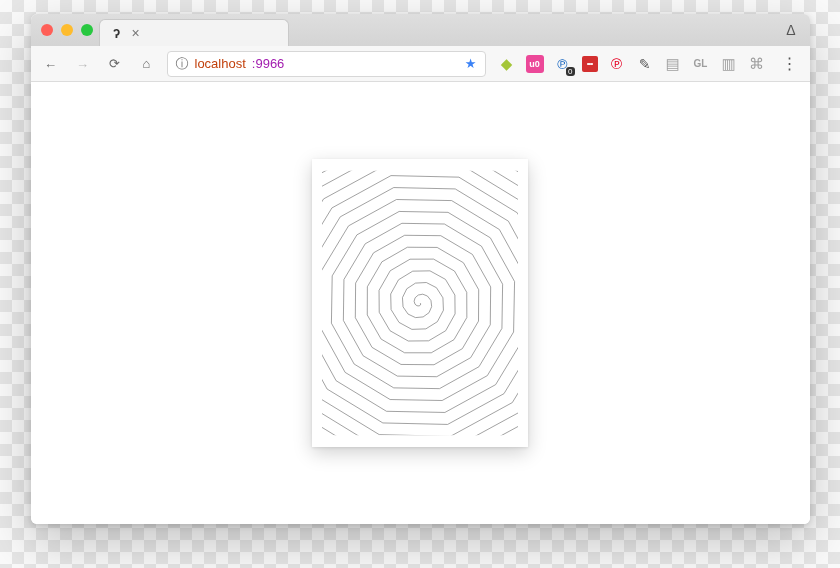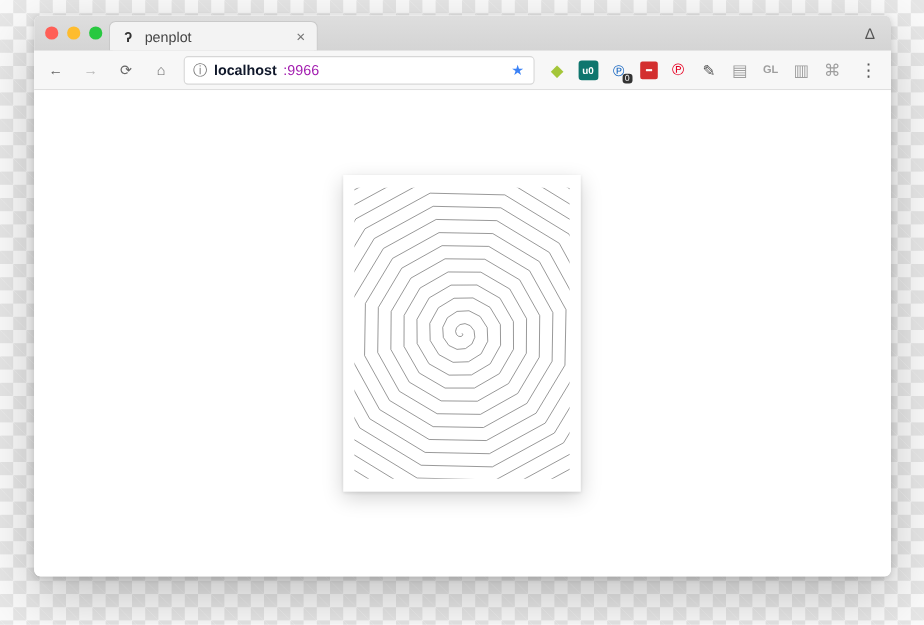--- a/index.html
+++ b/index.html
@@ -60,27 +60,27 @@
       height:36px;background:#f7f7f7;border-bottom:1px solid #dcdcdc;
       display:flex;align-items:center;padding:0 8px;gap:8px;
     }
     .tbtn{width:24px;height:24px;display:flex;align-items:center;justify-content:center;color:#666;cursor:pointer;border-radius:4px}
     .tbtn.disabled{color:#bbb;cursor:default}
     .omni{
       flex:1;height:26px;background:#fff;border:1px solid #d7d7d7;border-radius:4px;
       display:flex;align-items:center;padding:0 8px;gap:6px;color:#333;
     }
     .omni .info{color:#777}
-    .omni .host{color:#0f172a;font-weight:700}
+    .omni .host{color:#c2410c;font-weight:400}
     .omni .port{color:#a21caf}
     .omni .star{margin-left:auto;color:#3b82f6}
     .exts{display:flex;align-items:center;gap:10px;padding:0 4px}
     .ext{width:18px;height:18px;display:flex;align-items:center;justify-content:center;font-size:12px;cursor:pointer}
     .e-android{color:#a4c639;font-size:15px}
-    .e-ub{background:#0f766e;color:#fff;border-radius:3px;font-size:9px;font-weight:bold}
+    .e-ub{background:#ec4899;color:#fff;border-radius:3px;font-size:9px;font-weight:bold}
     .e-pp{color:#1565c0;font-size:14px}
     .e-pp-badge{width:18px;height:18px;position:relative}
     .e-pp-badge .bdg{position:absolute;bottom:-3px;right:-3px;background:#333;color:#fff;border-radius:3px;font-size:8px;padding:0 2px}
     .e-lp{background:#d32f2f;width:16px;height:16px;border-radius:2px;display:flex;align-items:center;justify-content:center}
     .e-lp span{color:#fff;font-size:8px;letter-spacing:-1px}
     .e-pin{color:#e60023;font-size:15px}
     .e-pick{color:#555;font-size:14px}
     .e-doc{color:#9e9e9e;font-size:15px}
     .e-gl{color:#9e9e9e;font-size:10px;font-weight:bold}
     .e-read{color:#9e9e9e;font-size:15px}
@@ -105,21 +105,20 @@
 <div class="window">
 
   <div class="tabstrip">
     <div class="traffic">
       <div class="tl r"></div>
       <div class="tl y"></div>
       <div class="tl g"></div>
     </div>
     <div class="tab">
       <span class="favicon">ʔ</span>
-      <span class="tab-title">penplot</span>
       <span class="tab-close">×</span>
     </div>
     <div class="anon">Δ</div>
   </div>
 
   <div class="toolbar">
     <div class="tbtn">←</div>
     <div class="tbtn disabled">→</div>
     <div class="tbtn">⟳</div>
     <div class="tbtn">⌂</div>

